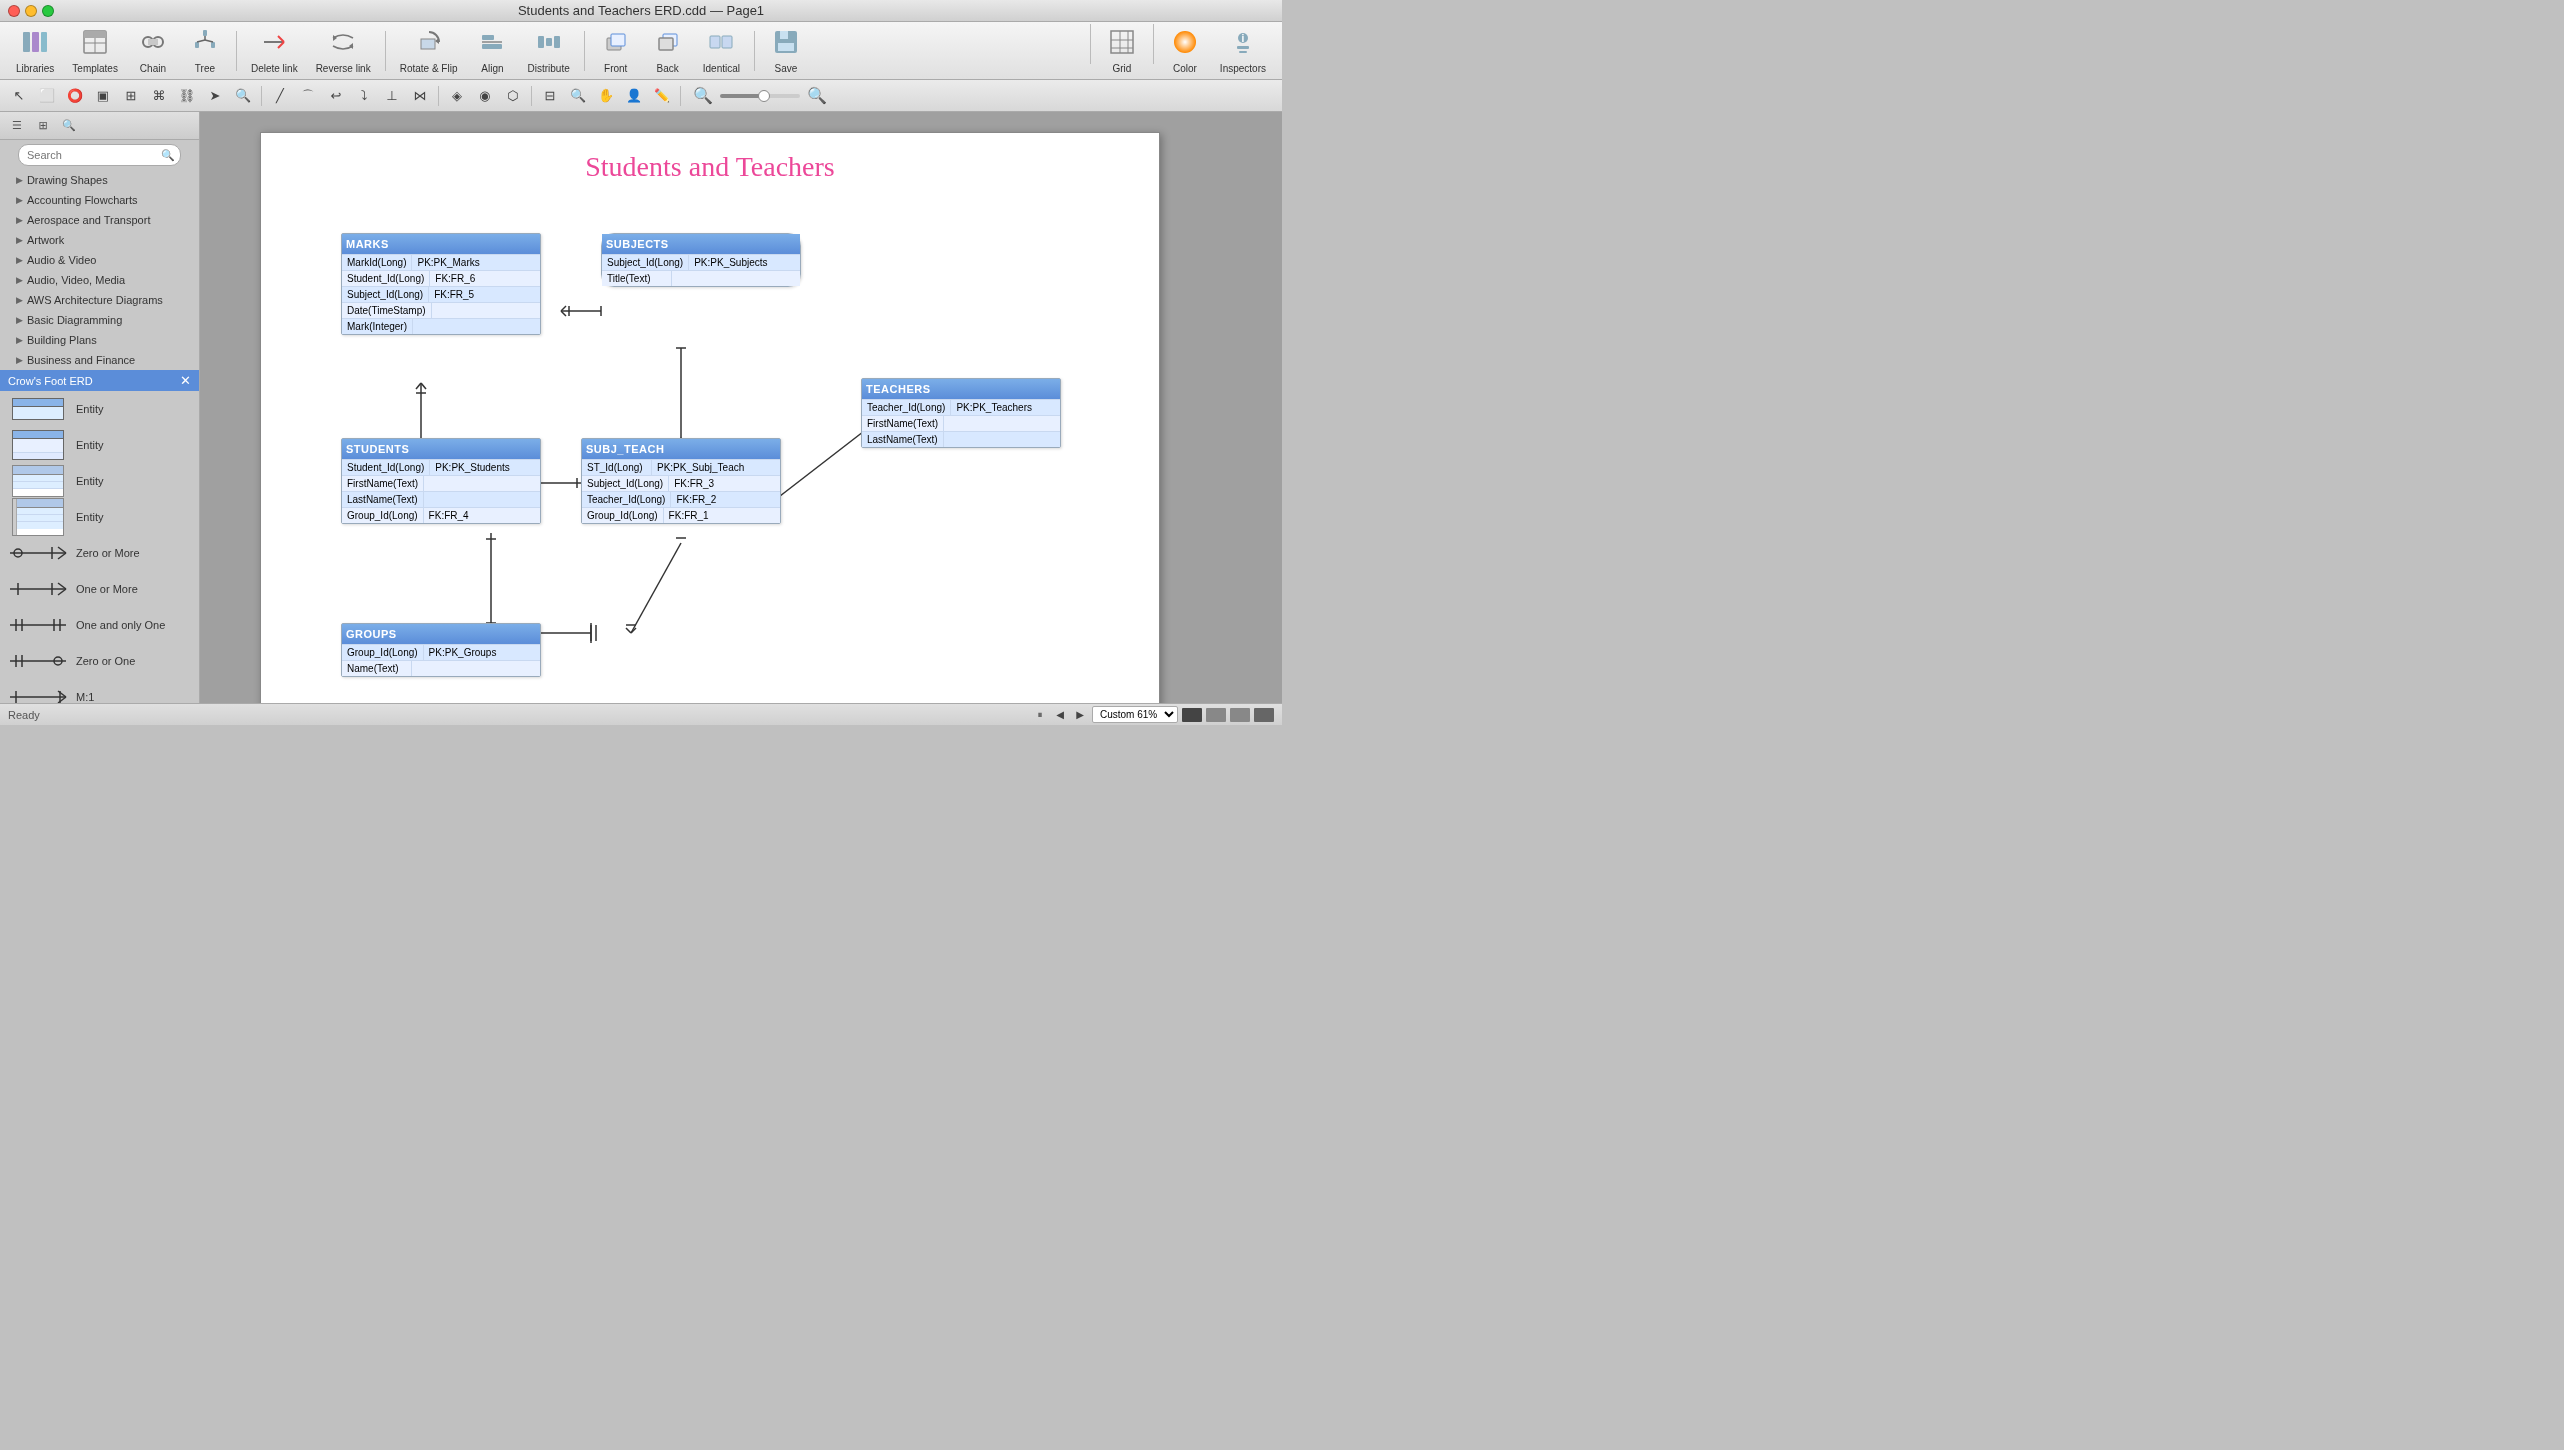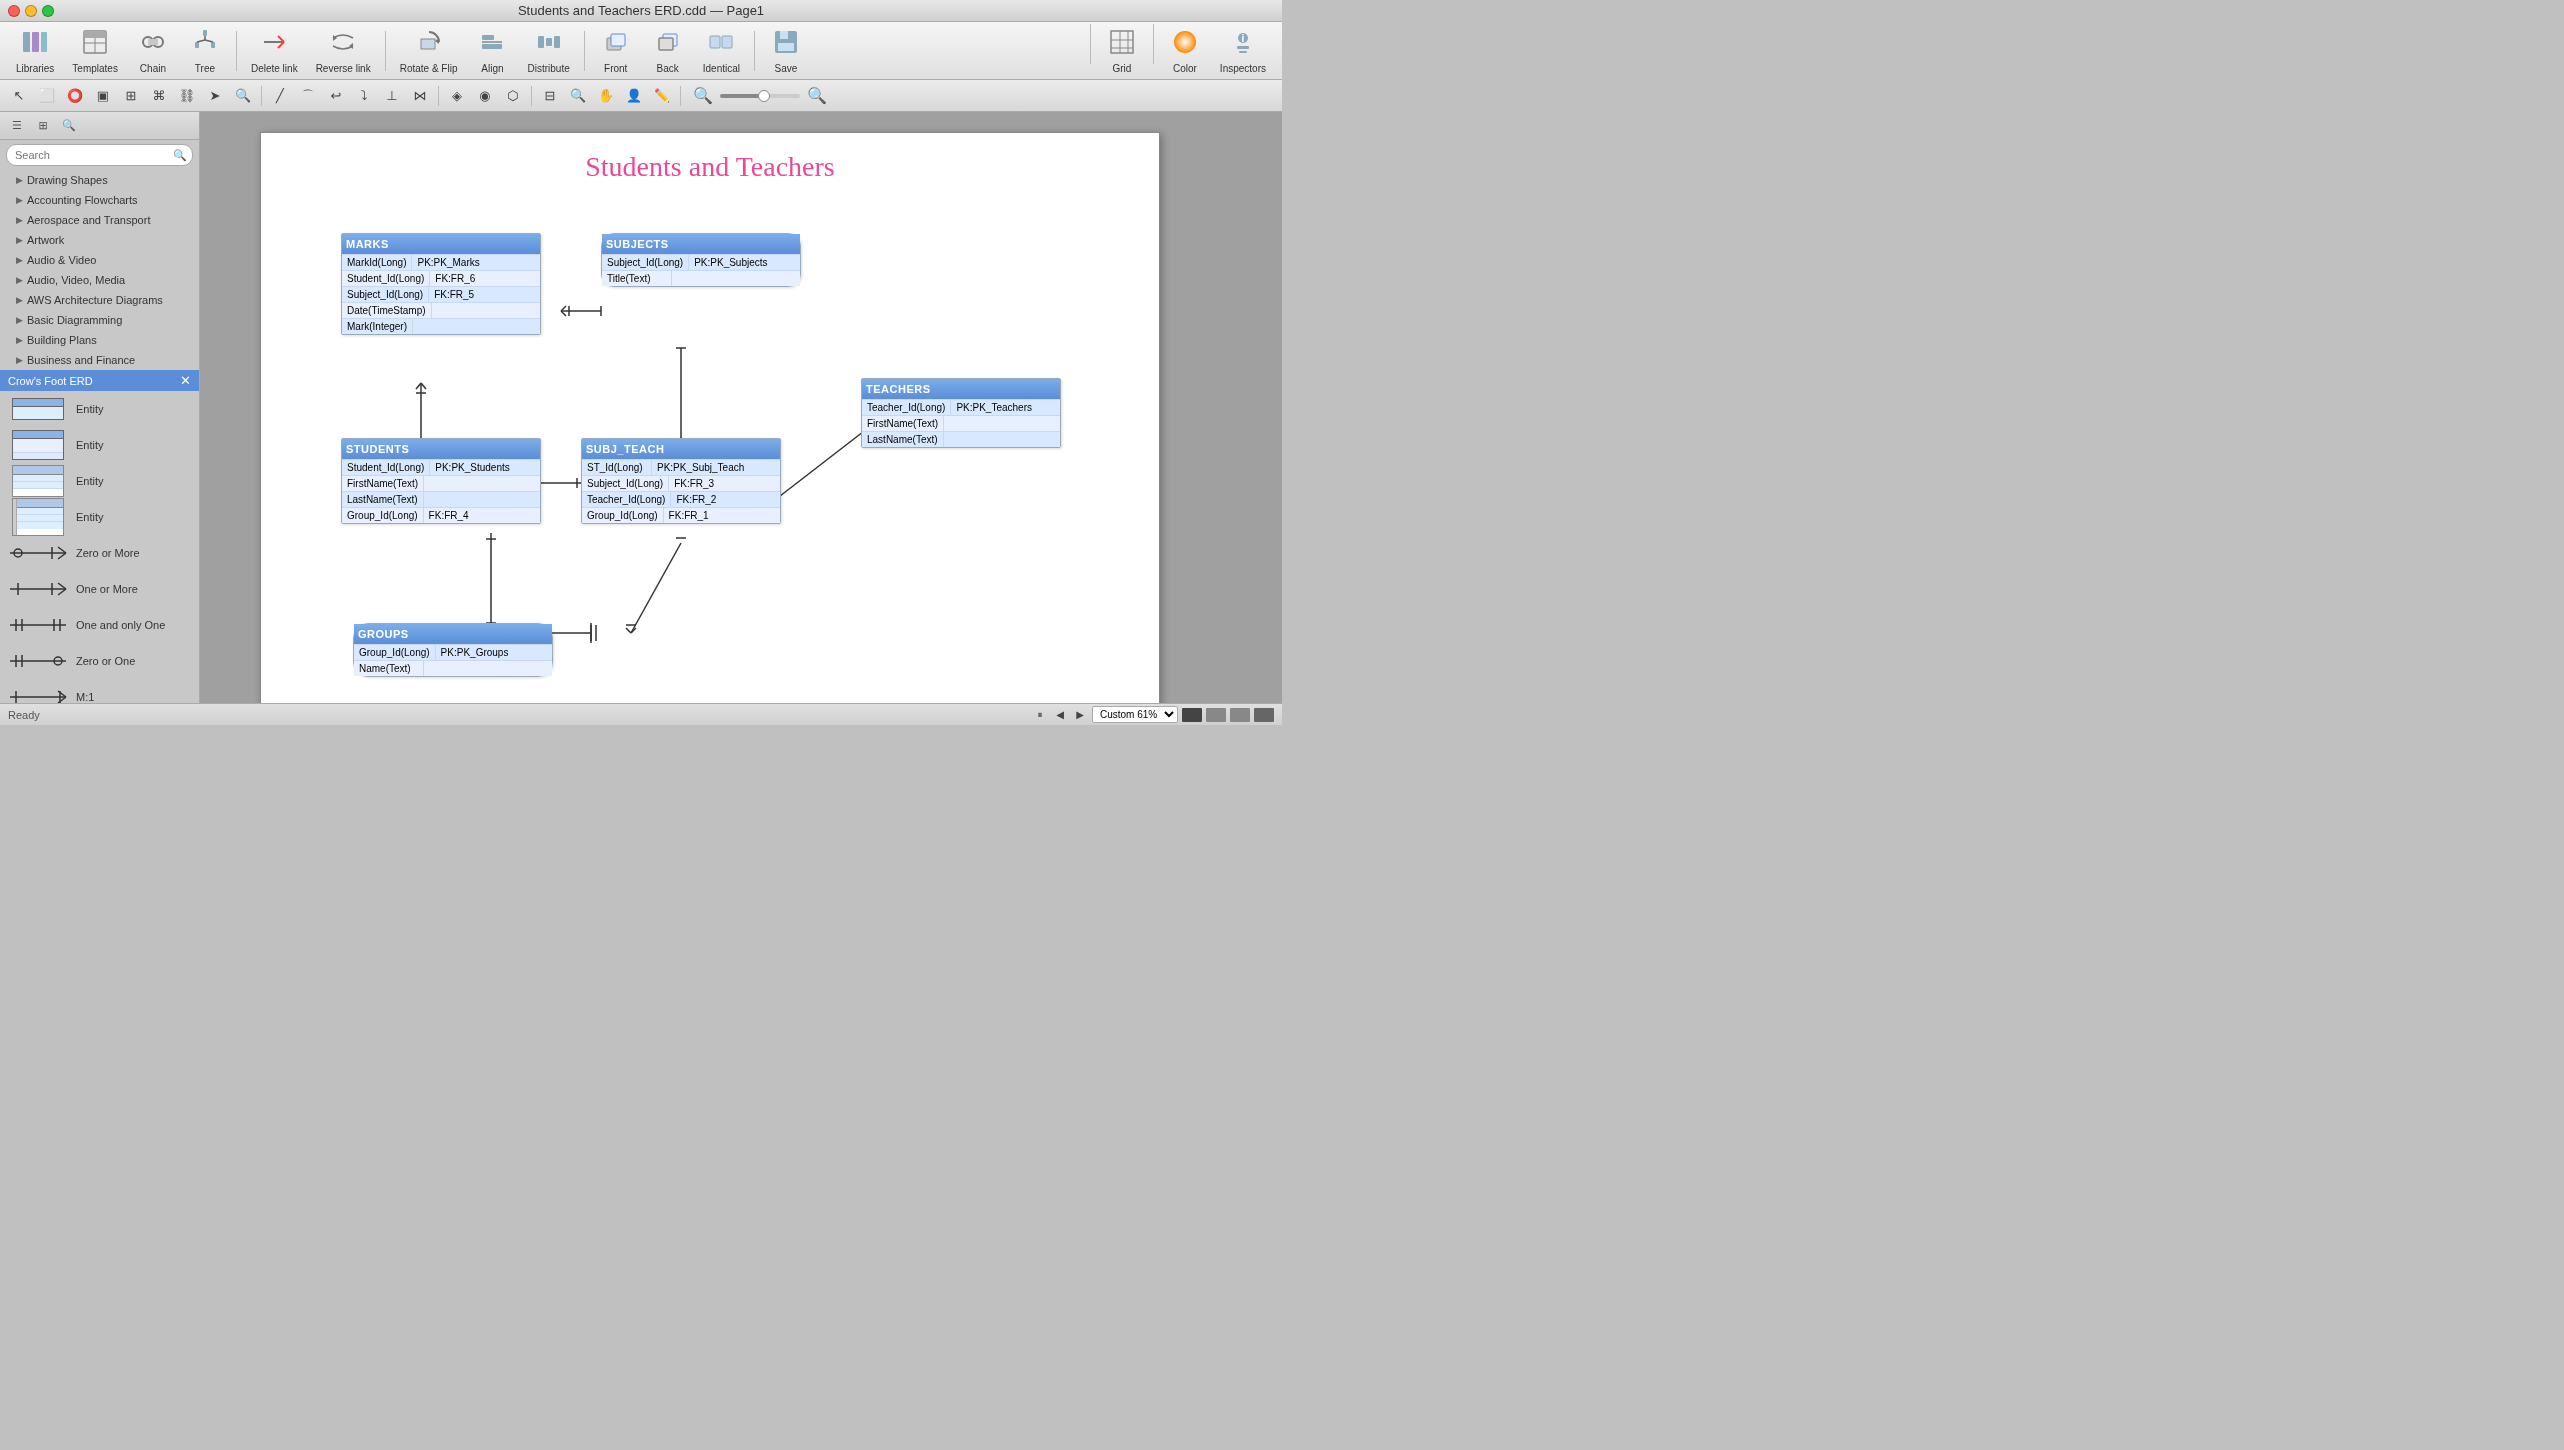--- a/index.html
+++ b/index.html
@@ -133,21 +133,21 @@
       align-items: center;
       padding: 0 6px;
       gap: 4px;
     }
     .sidebar-header-btn {
       width: 22px; height: 22px;
       display: flex; align-items: center; justify-content: center;
       font-size: 11px; color: #555; cursor: pointer;
     }
     #sidebar-search-row {
-      padding: 4px 6px;
+      padding: 4px 18px;
       background: #c8c8c8;
     }
     #sidebar-search-input {
       width: 100%;
       height: 22px;
       border: 1px solid #aaa;
       border-radius: 10px;
       background: white;
       padding: 0 20px 0 8px;
       font-size: 11px;
@@ -879,21 +879,21 @@
           <div class="erd-row">
             <div class="erd-cell">FirstName(Text)</div>
             <div class="erd-cell"></div>
           </div>
           <div class="erd-row">
             <div class="erd-cell">LastName(Text)</div>
             <div class="erd-cell"></div>
           </div>
         </div>
 
-        <div class="erd-table" style="left:92px;top:430px;min-width:200px;border-radius:15px;">
+        <div class="erd-table" style="left:80px;top:430px;min-width:200px;">
           <div class="erd-table-header">GROUPS</div>
           <div class="erd-row">
             <div class="erd-cell">Group_Id(Long)</div>
             <div class="erd-cell">PK:PK_Groups</div>
           </div>
           <div class="erd-row">
             <div class="erd-cell">Name(Text)</div>
             <div class="erd-cell"></div>
           </div>
         </div>

